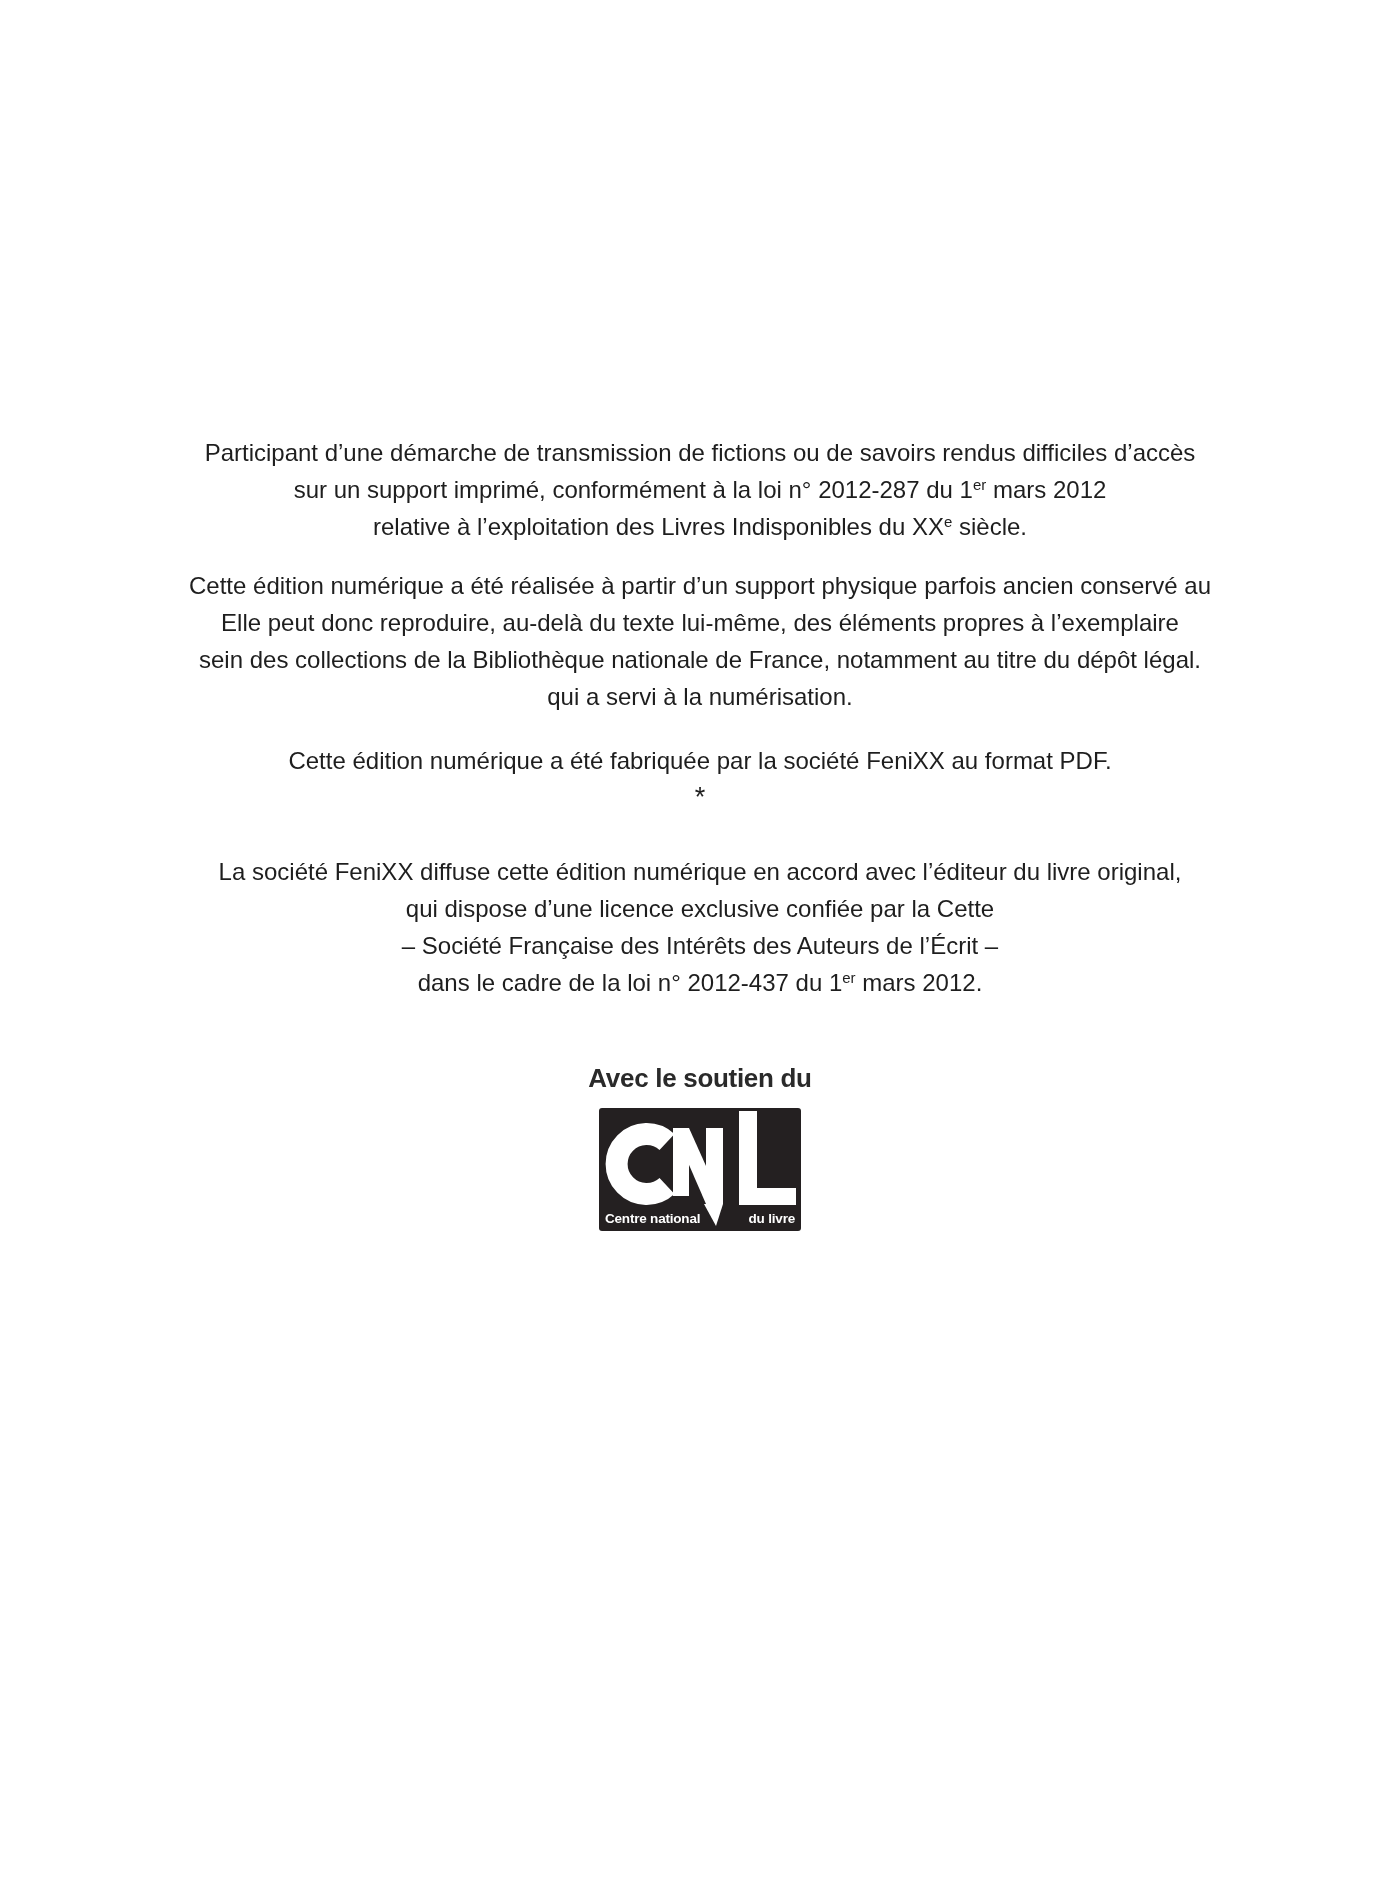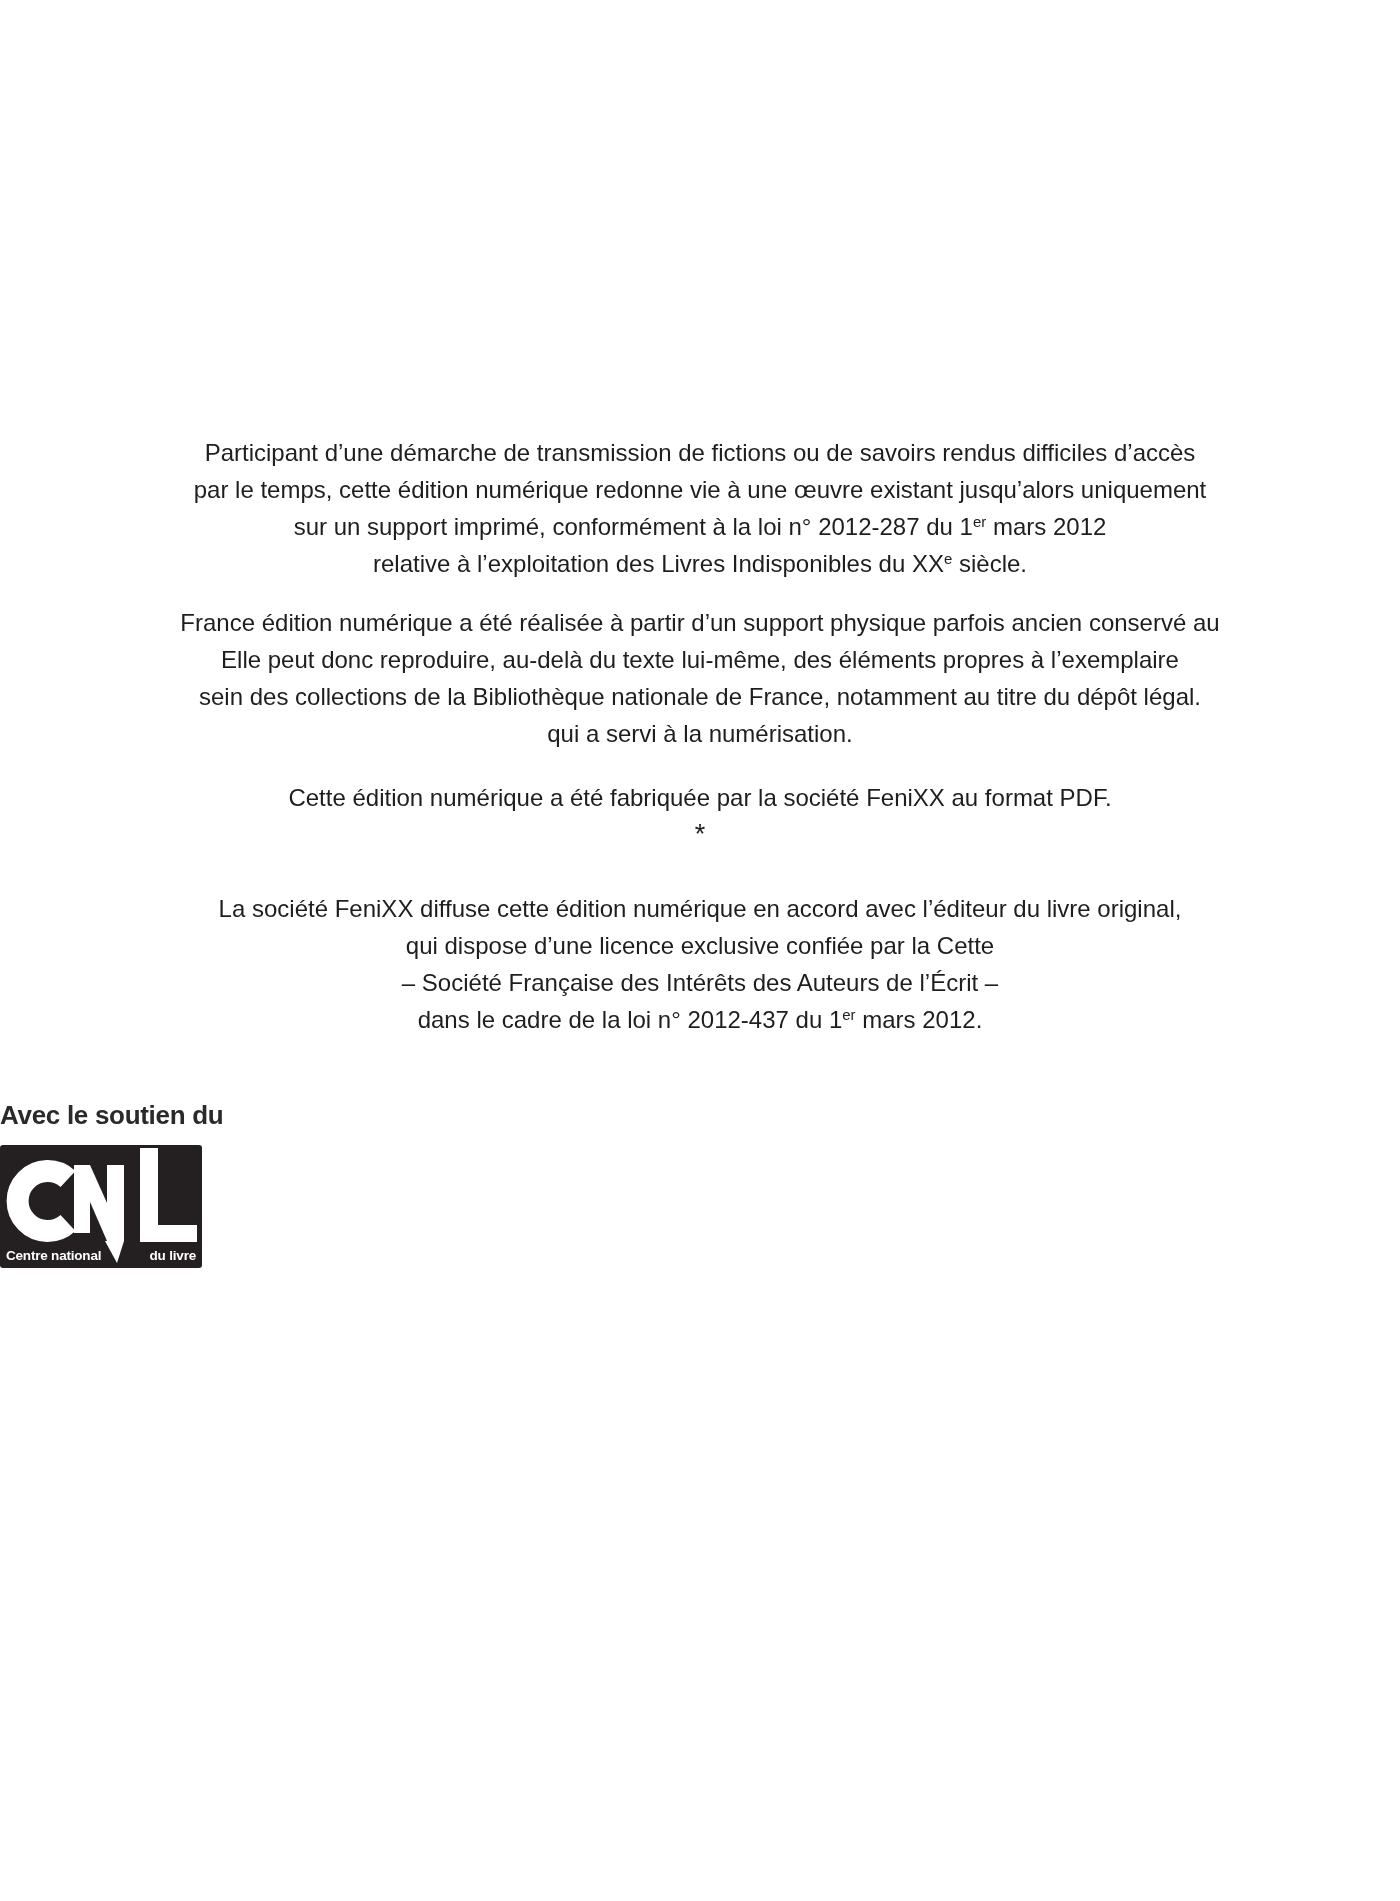--- a/index.html
+++ b/index.html
@@ -43,21 +43,21 @@
     top: -8px;
   }
   .separator {
     margin: 0;
     font-size: 27px;
     line-height: 37px;
     text-align: center;
   }
   .support {
     margin-top: 60px;
-    text-align: left;
+    text-align: center;
   }
   .support-caption {
     display: block;
     font-size: 26px;
     line-height: 34px;
     font-weight: 600;
     letter-spacing: -0.3px;
     color: #2a2a2a;
   }
   .logo-wrap {
@@ -74,27 +74,26 @@
   }
 </style>
 </head>
 <body>
 
 <div class="page">
   <div class="notice">
 
     <p class="para">
       <span class="line">Participant d’une démarche de transmission de fictions ou de savoirs rendus difficiles d’accès</span>
-      <span class="line">par le temps, cette édition numérique redonne vie à une œuvre existant jusqu’alors uniquement</span>
       <span class="line"><span>sur un support imprimé, conformément à la loi n° 2012-287 du 1</span><sup class="sup">er</sup><span> mars 2012</span></span>
       <span class="line"><span>relative à l’exploitation des Livres Indisponibles du XX</span><sup class="sup">e</sup><span> siècle.</span></span>
     </p>
 
     <p class="para mt-p2">
-      <span class="line">France édition numérique a été réalisée à partir d’un support physique parfois ancien conservé au</span>
+      <span class="line">Cette édition numérique a été réalisée à partir d’un support physique parfois ancien conservé au</span>
       <span class="line">Elle peut donc reproduire, au-delà du texte lui-même, des éléments propres à l’exemplaire</span>
       <span class="line">sein des collections de la Bibliothèque nationale de France, notamment au titre du dépôt légal.</span>
       <span class="line">qui a servi à la numérisation.</span>
     </p>
 
     <p class="para mt-p3">
       <span class="line">Cette édition numérique a été fabriquée par la société FeniXX au format PDF.</span>
     </p>
 
 

